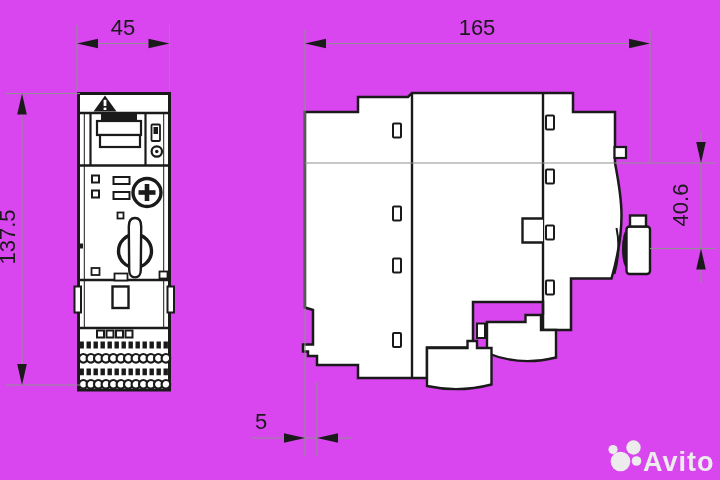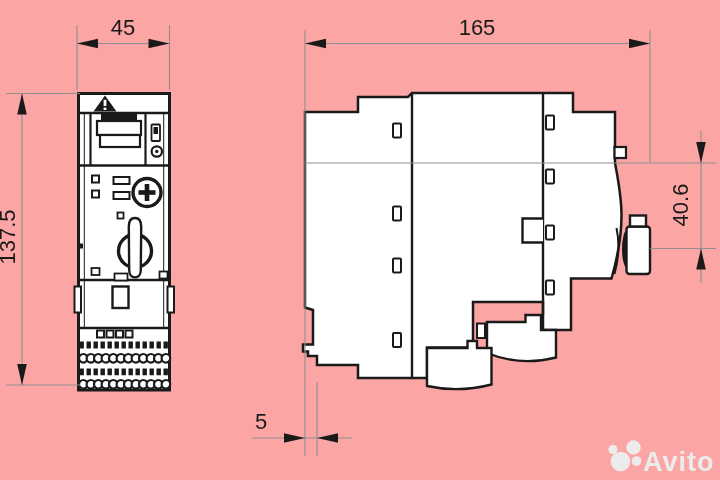--- a/index.html
+++ b/index.html
@@ -1,16 +1,16 @@
 <!DOCTYPE html>
 <html><head>
 <meta charset="utf-8">
 <style>
   html,body{margin:0;padding:0;background:#fff;}
-  .canvas{position:relative;width:720px;height:480px;background:#fca5a5;overflow:hidden;
+  .canvas{position:relative;width:720px;height:480px;background:#d946ef;overflow:hidden;
           font-family:"Liberation Sans",sans-serif;}
   svg{position:absolute;inset:0;}
   
   .ol{stroke:#1a1a1a;fill:#ffffff;}
   .nf{stroke:#1a1a1a;fill:none;}
   .fb{fill:#1a1a1a;stroke:none;}
   .s30{stroke-width:3;}
   .s26{stroke-width:2.6;}
   .s24{stroke-width:2.4;}
   .s22{stroke-width:2.2;}

